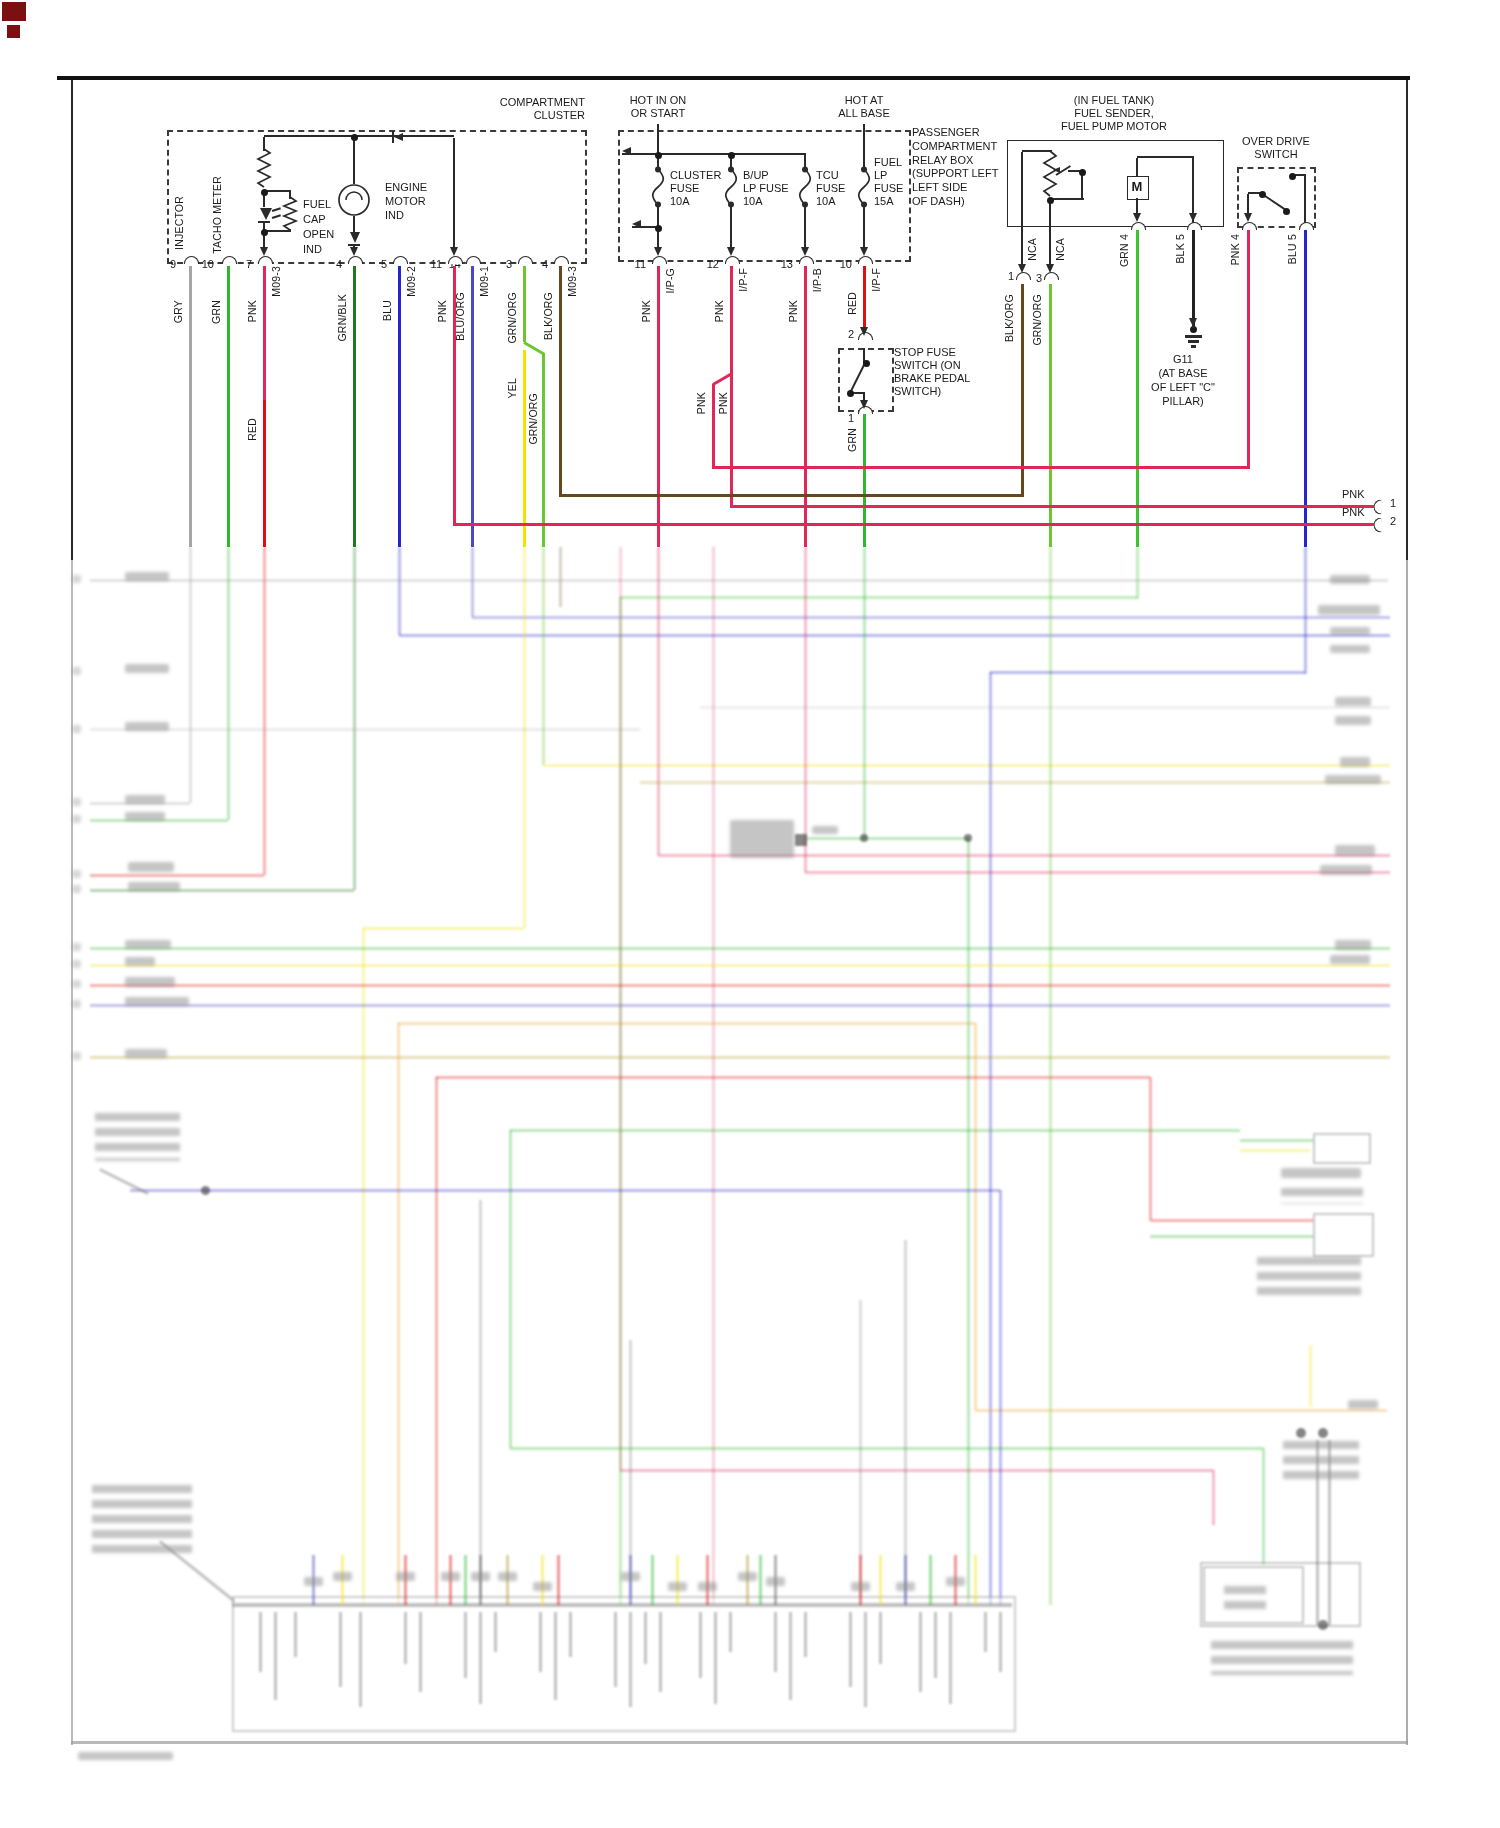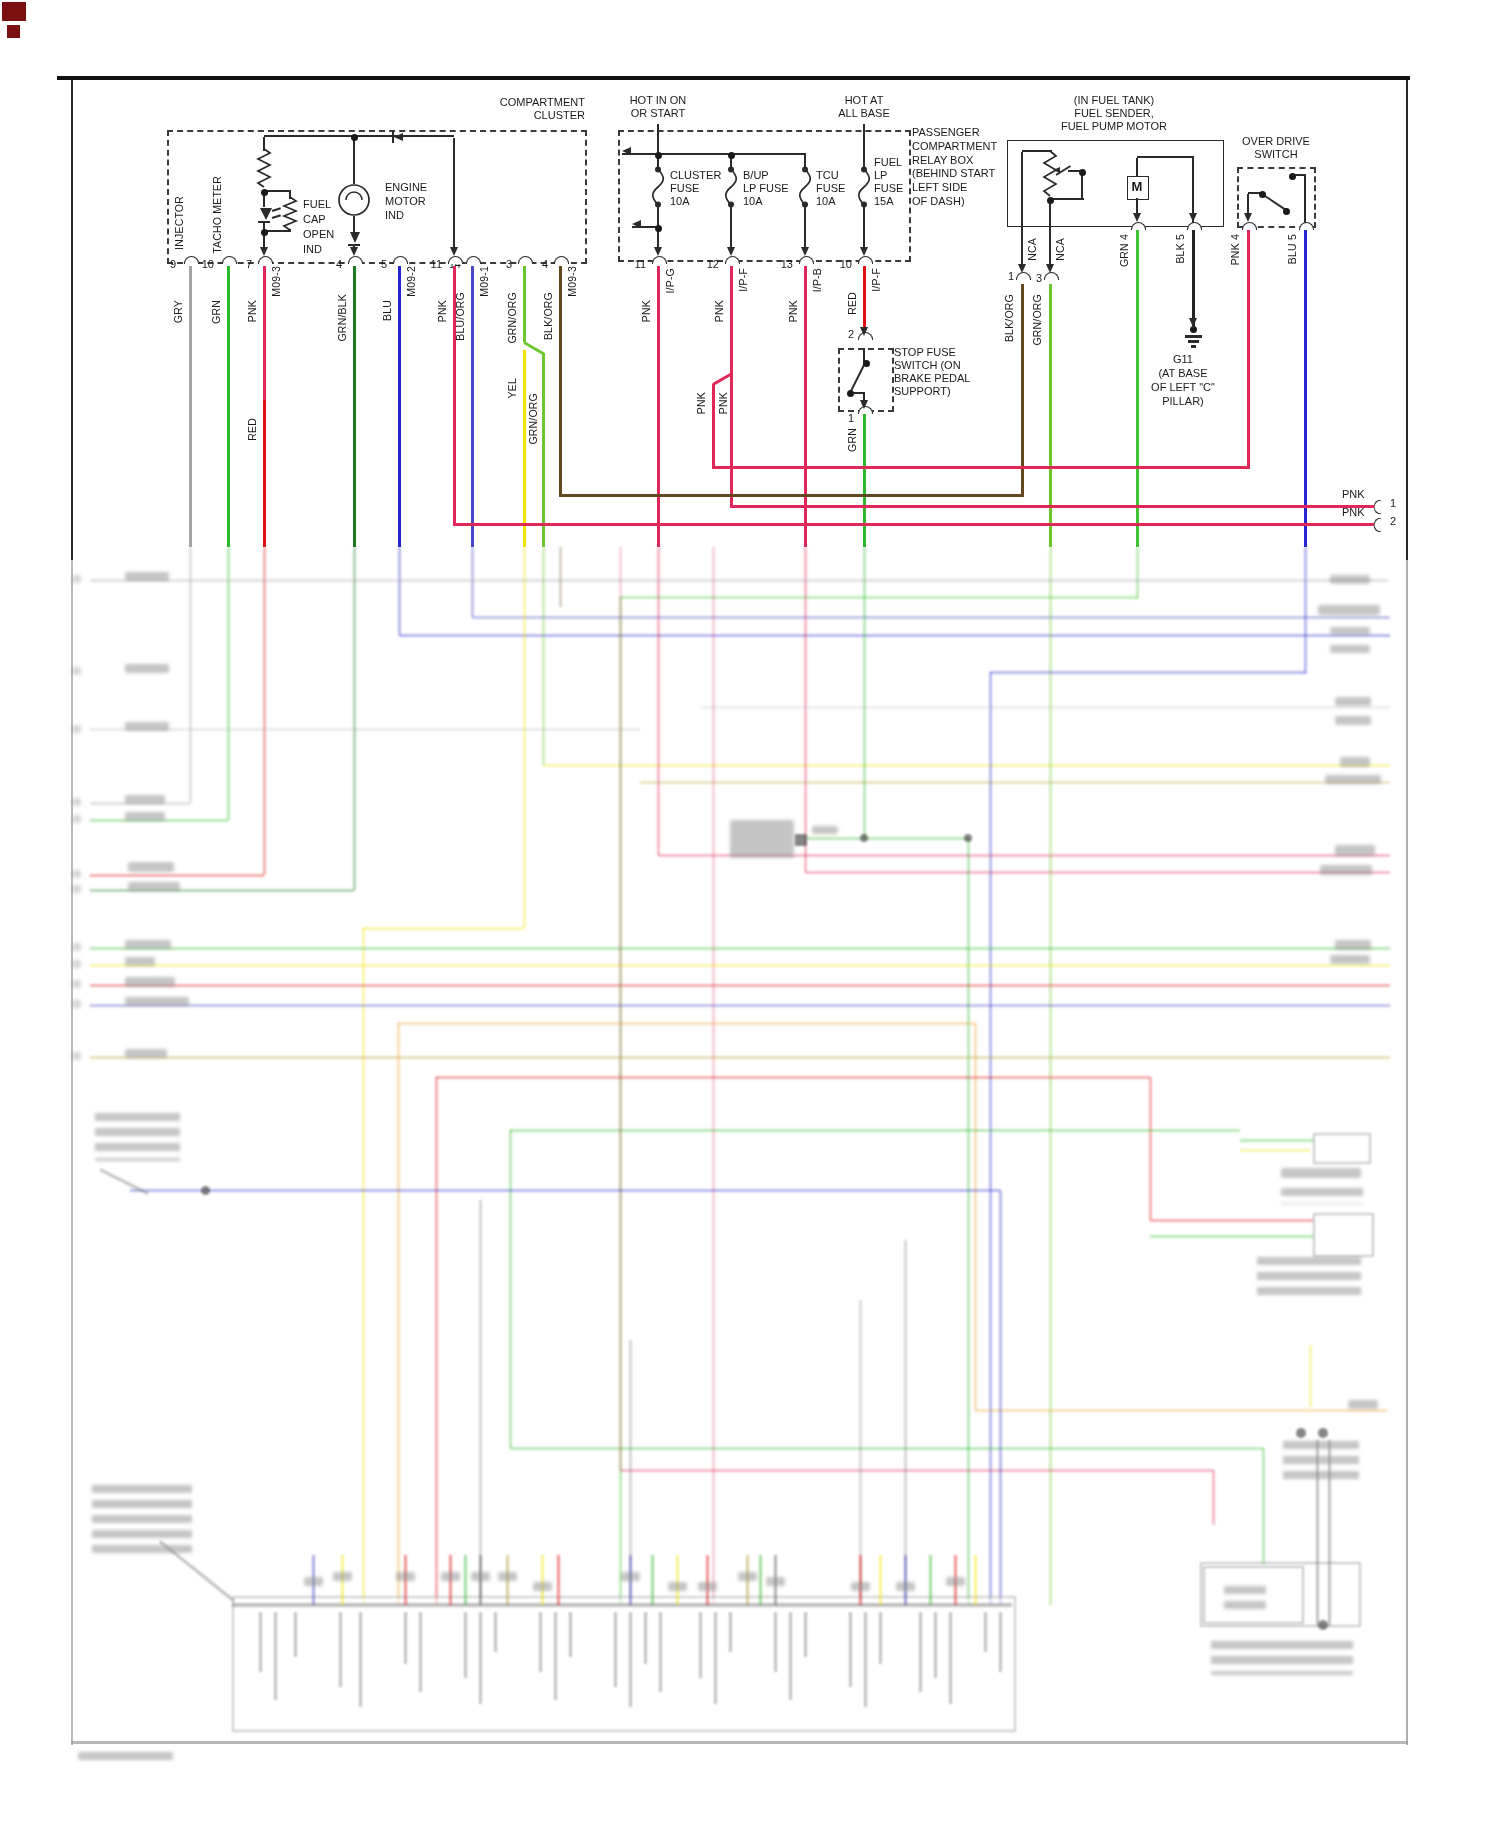--- a/index.html
+++ b/index.html
@@ -64,21 +64,21 @@
       <div>FUEL PUMP MOTOR</div>
   </div>
   <div class="hl" style="left:1226px;top:135px;width:100px;text-align:center;">
     <div>OVER DRIVE</div>
       <div>SWITCH</div>
   </div>
   <div class="hl" style="left:912px;top:126px;line-height:13.8px;">
     <div>PASSENGER</div>
       <div>COMPARTMENT</div>
       <div>RELAY BOX</div>
-    <div>(BEHIND START</div>
+    <div>(SUPPORT LEFT</div>
       <div>LEFT SIDE</div>
       <div>OF DASH)</div>
   </div>
 
   <div class="dash" style="left:167px;top:130px;width:416px;height:130px;"></div>
   <div class="dash" style="left:618px;top:130px;width:289px;height:128px;"></div>
   <div class="solid" style="left:1007px;top:140px;width:215px;height:85px;"></div>
   <div class="dash" style="left:1237px;top:167px;width:75px;height:57px;"></div>
   <div class="dash" style="left:838px;top:348px;width:52px;height:60px;"></div>
 
@@ -165,21 +165,21 @@
     </svg>
   <div class="thin rot" style="left:1056px;top:174px;width:17px;height:1.8px;transform:rotate(-32deg);"></div>
   <div class="arrow-l" style="left:1053px;top:167px;border-right-width:7px;border-top-width:3.5px;border-bottom-width:3.5px;"></div>
   <div class="solid" style="left:1127px;top:176px;width:20px;height:22px;"></div>
   <div class="hl" style="left:1127px;top:180px;width:20px;text-align:center;font-size:13px;font-weight:bold;">M</div>
 
   <div class="hl" style="left:894px;top:346px;">
     <div>STOP FUSE</div>
       <div>SWITCH (ON</div>
     <div>BRAKE PEDAL</div>
-      <div>SUPPORT)</div>
+      <div>SWITCH)</div>
   </div>
 
   <div class="dot" style="left:1189.5px;top:326px;"></div>
   <div class="gndbar" style="left:1185px;top:335px;width:17px;"></div>
   <div class="gndbar" style="left:1188px;top:340px;width:11px;"></div>
   <div class="gndbar" style="left:1191px;top:345px;width:5px;"></div>
   <div class="hl" style="left:1130px;top:352px;width:106px;text-align:center;line-height:14px;">
     <div>G11</div>
       <div>(AT BASE</div>
       <div>OF LEFT "C"</div>

